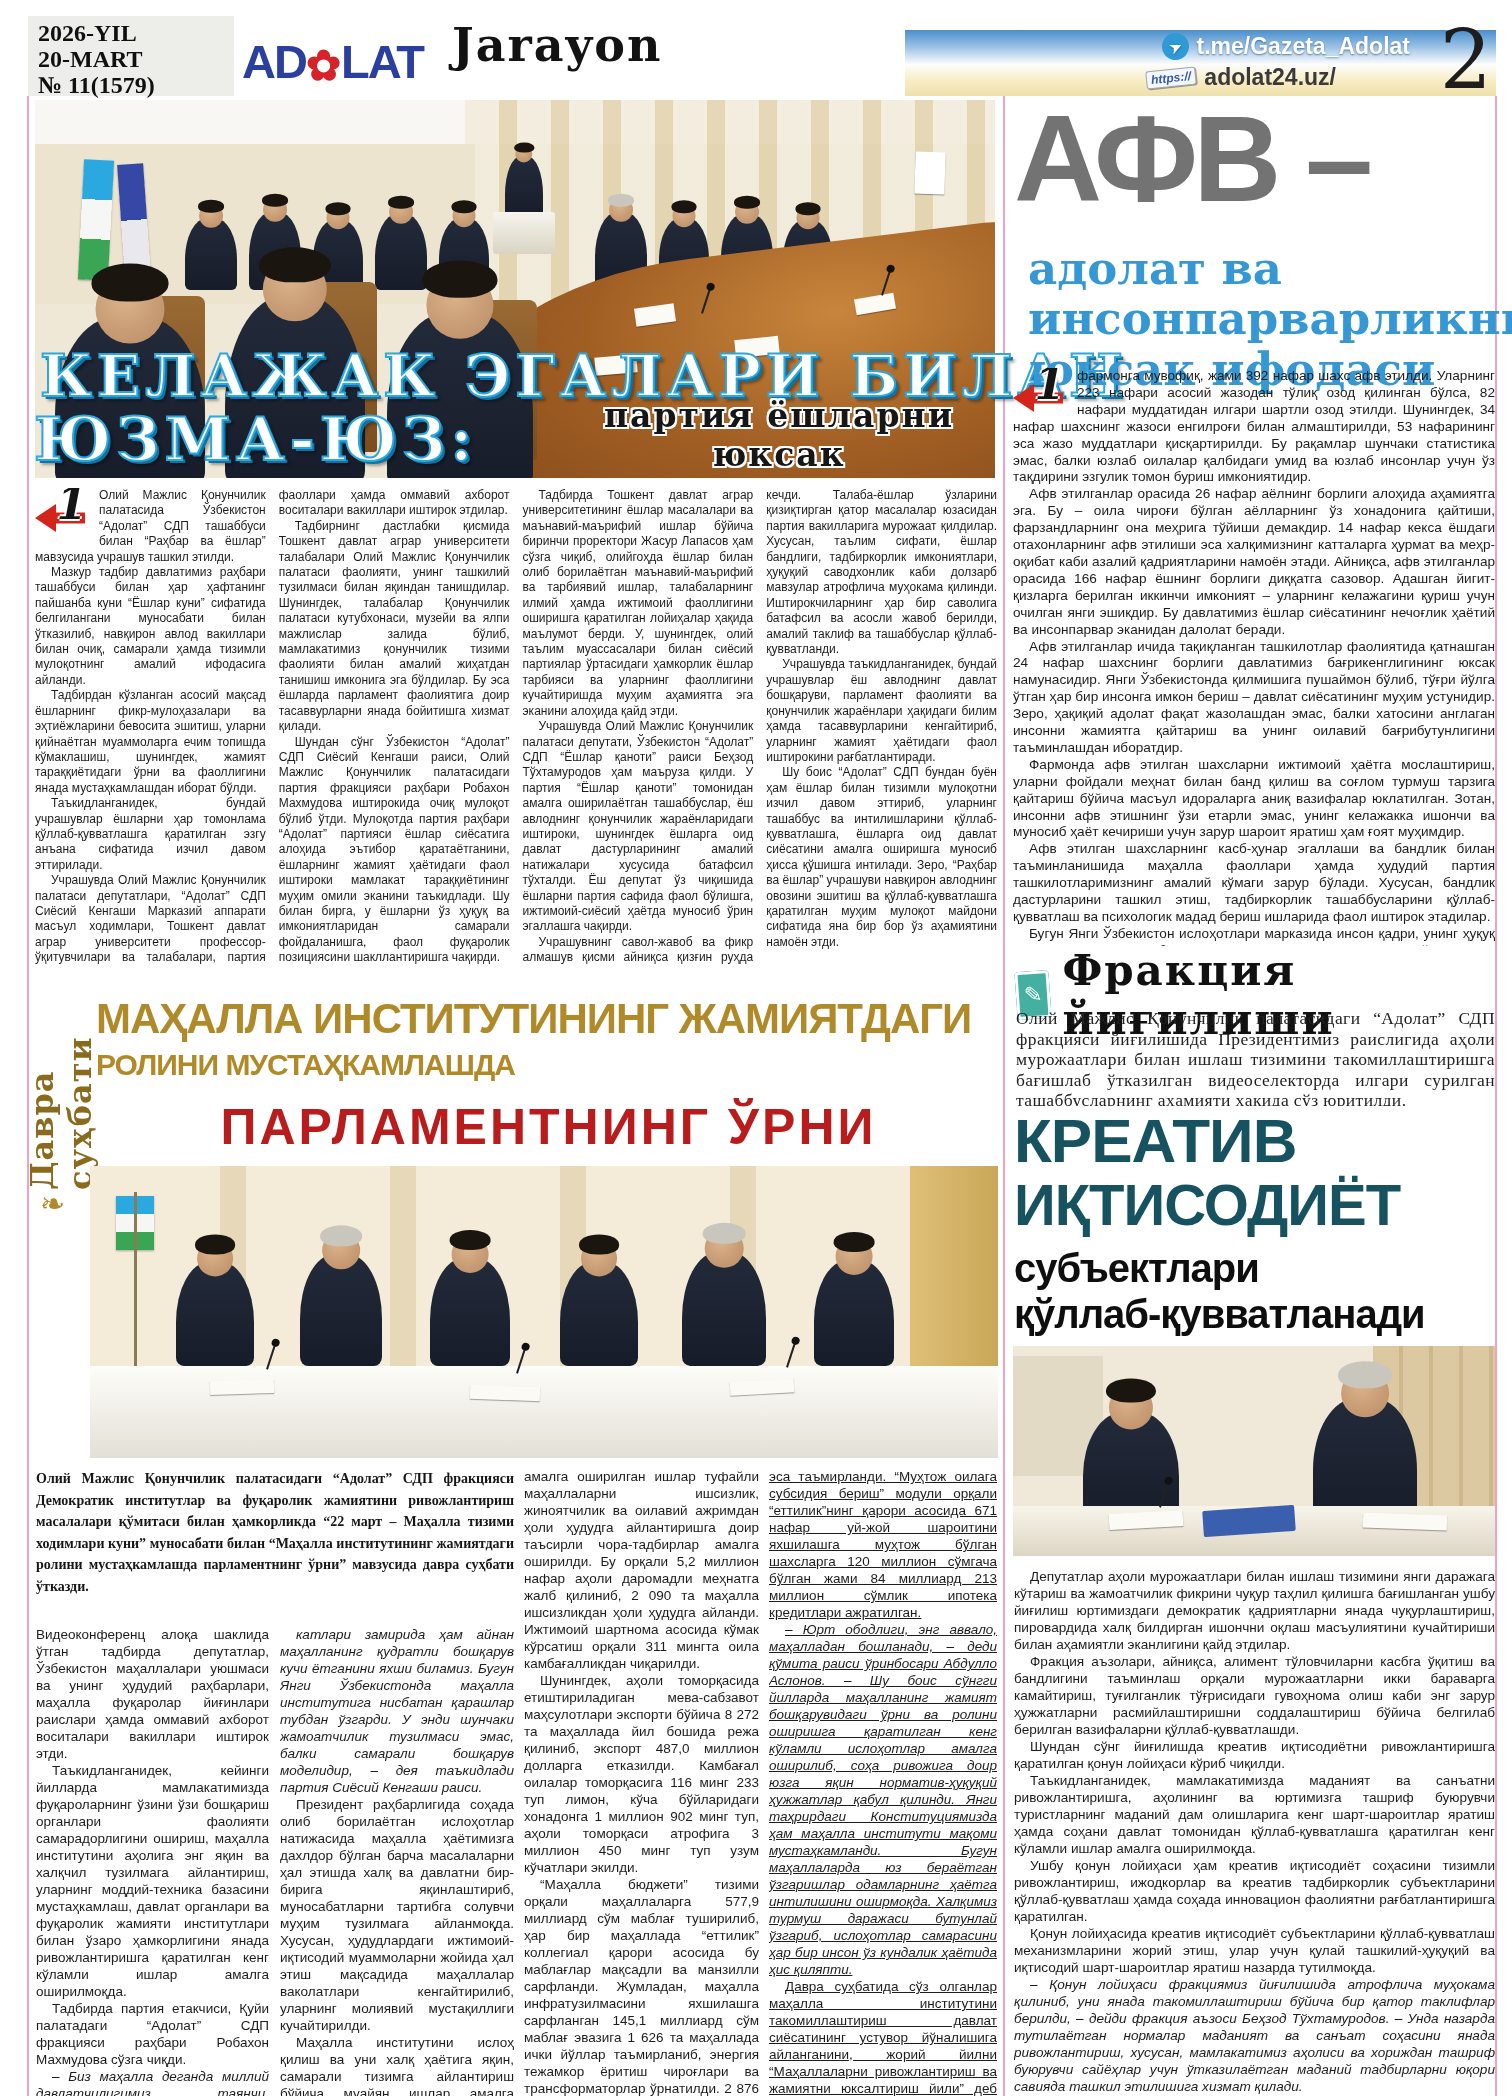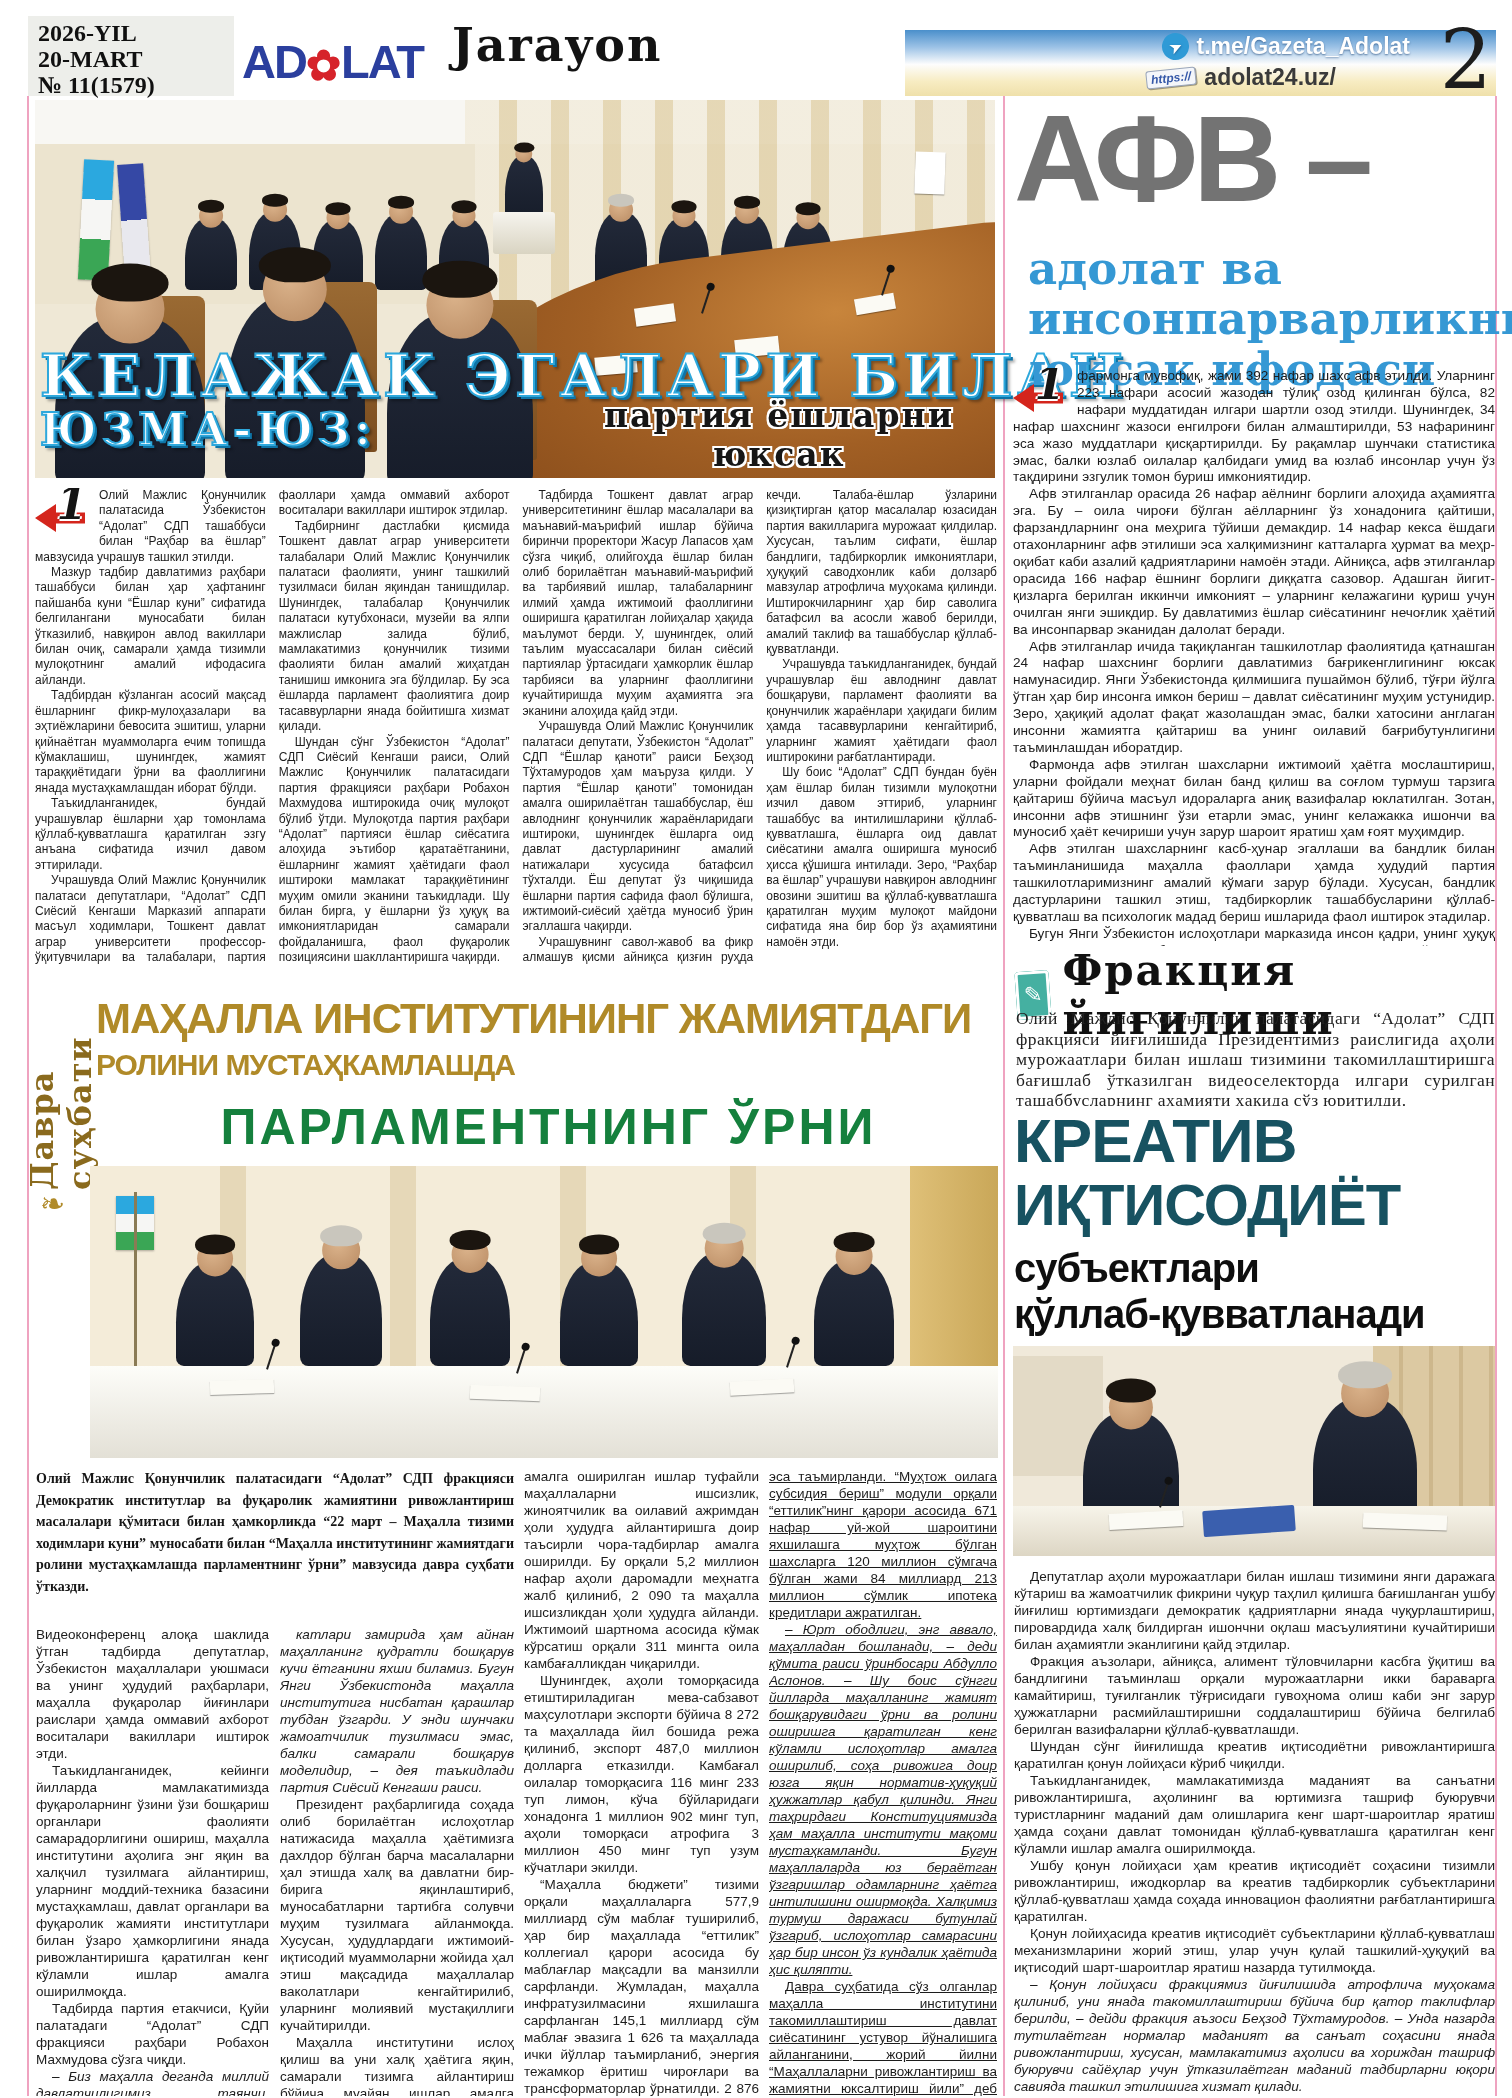--- a/index.html
+++ b/index.html
@@ -52,21 +52,21 @@
       box-shadow:0 1px 2px rgba(0,0,0,.3);}
   .podium{position:absolute;background:linear-gradient(#f6f4ee,#d9d4c2);border-radius:3px;}
   .mic{position:absolute;width:2px;height:26px;background:#222;transform:rotate(18deg);}
   .mic:after{content:"";position:absolute;top:-6px;left:-3px;width:8px;height:8px;border-radius:50%;background:#111;}
 
   
   .h1-line{position:absolute;font-family:"DejaVu Serif",serif;font-weight:700;color:#fff;
     -webkit-text-stroke:2px #2ea8dc;letter-spacing:5px;
     text-shadow:3px 3px 0 #0e74a6,5px 5px 3px rgba(0,0,0,.35);white-space:nowrap;}
   .h1-l1{left:40px;top:342px;font-size:57px;}
-  .h1-l2{left:40px;top:404px;font-size:44px;}
+  .h1-l2{left:34px;top:404px;font-size:60px;}
   .h1-sub{position:absolute;left:556px;top:396px;width:446px;text-align:center;
     font-family:"DejaVu Serif",serif;font-weight:700;font-size:33px;line-height:39px;color:#161616;
     letter-spacing:2px;
     text-shadow:-2px 0 #fff,2px 0 #fff,0 -2px #fff,0 2px #fff,-2px -2px #fff,2px 2px #fff,2px -2px #fff,-2px 2px #fff;}
   .art1-cols{left:35px;top:488px;width:962px;height:500px;column-count:4;column-gap:13px;
     font-size:12px;line-height:15.4px;overflow:hidden;}
   .para{margin:0;text-align:justify;text-indent:16px;}
   .s-i{font-style:italic;}
   .s-n{text-indent:0;}
 
@@ -108,21 +108,21 @@
   
   .mh-kicker{left:34px;top:992px;width:54px;height:198px;
     writing-mode:vertical-rl;transform:rotate(180deg);
     font-family:"DejaVu Serif",serif;font-weight:700;font-size:32px;color:#8a6a1d;letter-spacing:1px;
     display:flex;align-items:center;}
   .mh-orn{left:40px;top:1186px;font-size:30px;color:#b08a28;}
   .mh-gold{position:absolute;font-weight:900;color:#b08a28;letter-spacing:-1px;line-height:1;}
   .mh-g1{left:96px;top:998px;font-size:42px;}
   .mh-g2{left:96px;top:1050px;font-size:30px;}
   .mh-black{left:100px;top:1102px;width:897px;text-align:center;
-    font-weight:900;font-size:50px;line-height:1;color:#15803d;letter-spacing:3px;}
+    font-weight:900;font-size:50px;line-height:1;color:#b91c1c;letter-spacing:3px;}
   .mh-lead{left:36px;top:1468px;width:478px;height:150px;overflow:hidden;
     font-family:"Liberation Serif",serif;font-weight:700;font-size:14px;line-height:21.5px;
     text-align:justify;color:#161616;}
   .mh-col{position:absolute;font-size:13.5px;line-height:17px;overflow:hidden;}
   .mh-c1{left:36px;top:1626px;width:233px;height:470px;}
   .mh-c2{left:280px;top:1626px;width:234px;height:470px;}
   .mh-c3{left:524px;top:1468px;width:235px;height:628px;}
   .mh-c4{left:769px;top:1468px;width:228px;height:628px;text-decoration:underline;}
 </style>
 </head>

